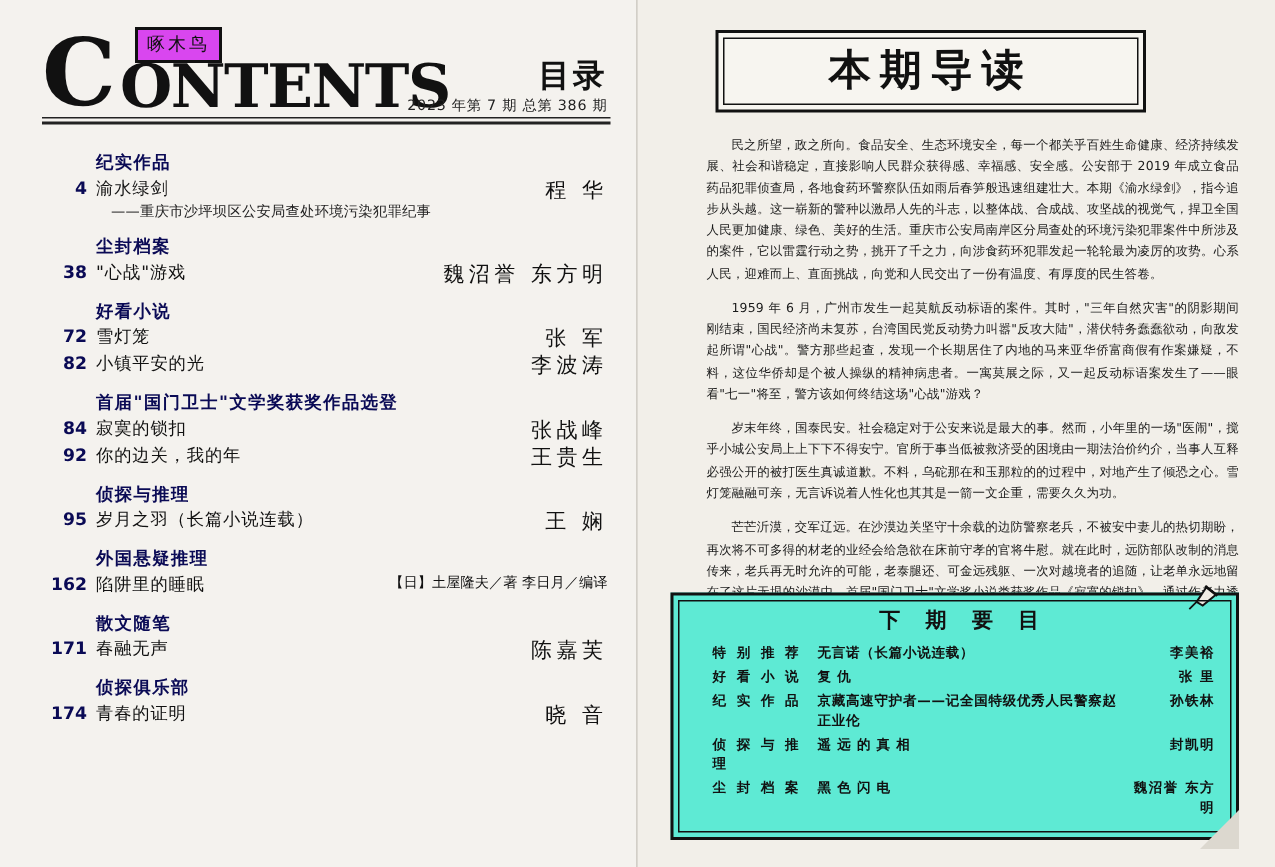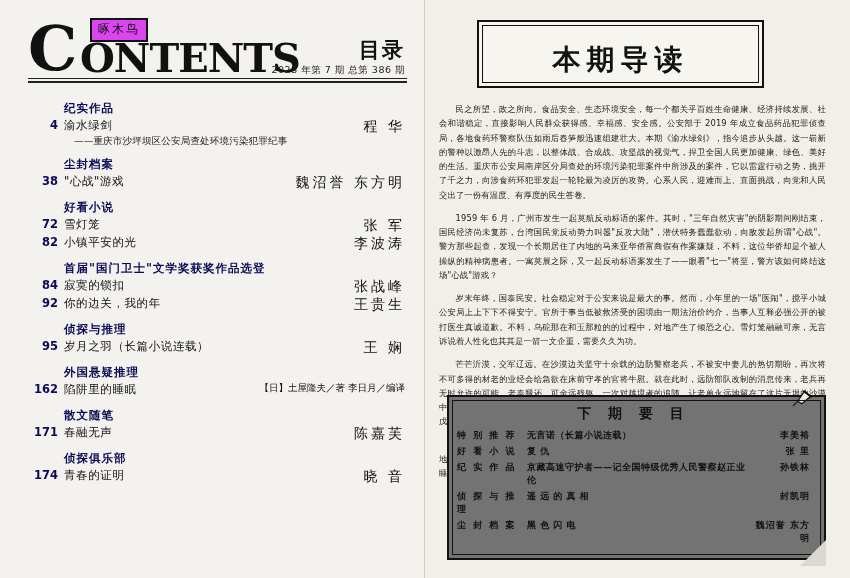--- a/index.html
+++ b/index.html
@@ -106,44 +106,45 @@
   }
   .right-inner{
     position:absolute;left:14px;top:16px;right:24px;bottom:12px;
   }
   .head-box{
     position:relative;
     margin:4px 62px 0 38px;
     border:2px solid #111;
     background:#f7f5f0;
     text-align:center;
-    padding:19px 0 7px 0;
+    padding:6px 0 7px 0;
   }
   .head-box:after{
     content:"";position:absolute;left:3px;right:3px;top:3px;bottom:3px;
     border:1px solid #111;pointer-events:none;
   }
   .head-box span{
     font-size:28px;font-weight:bold;letter-spacing:6px;color:#111;
     font-family:"DejaVu Serif","Liberation Serif",serif;
   }
   .body-text{
     margin-top:14px;
     font-size:8.3px;line-height:1.72;color:#1a1a1a;
     text-align:justify;
     letter-spacing:.15px;
+    margin-left:32px;
   }
   .body-text p{margin:0 0 9px 0;text-indent:2em;}
 
   
   .next-box{
     position:absolute;left:8px;right:0;bottom:6px;
     border:2px solid #111;
-    background:#737373;
-    padding:8px 14px 10px 8px;
+    background:#5eead4;
+    padding:8px 14px 10px 26px;
     box-sizing:border-box;
   }
   .next-box:after{
     content:"";position:absolute;left:3px;right:3px;top:3px;bottom:3px;
     border:1px solid #111;pointer-events:none;
   }
   .next-title{
     text-align:center;font-size:14px;font-weight:bold;letter-spacing:6px;color:#111;
     margin-bottom:6px;
   }

